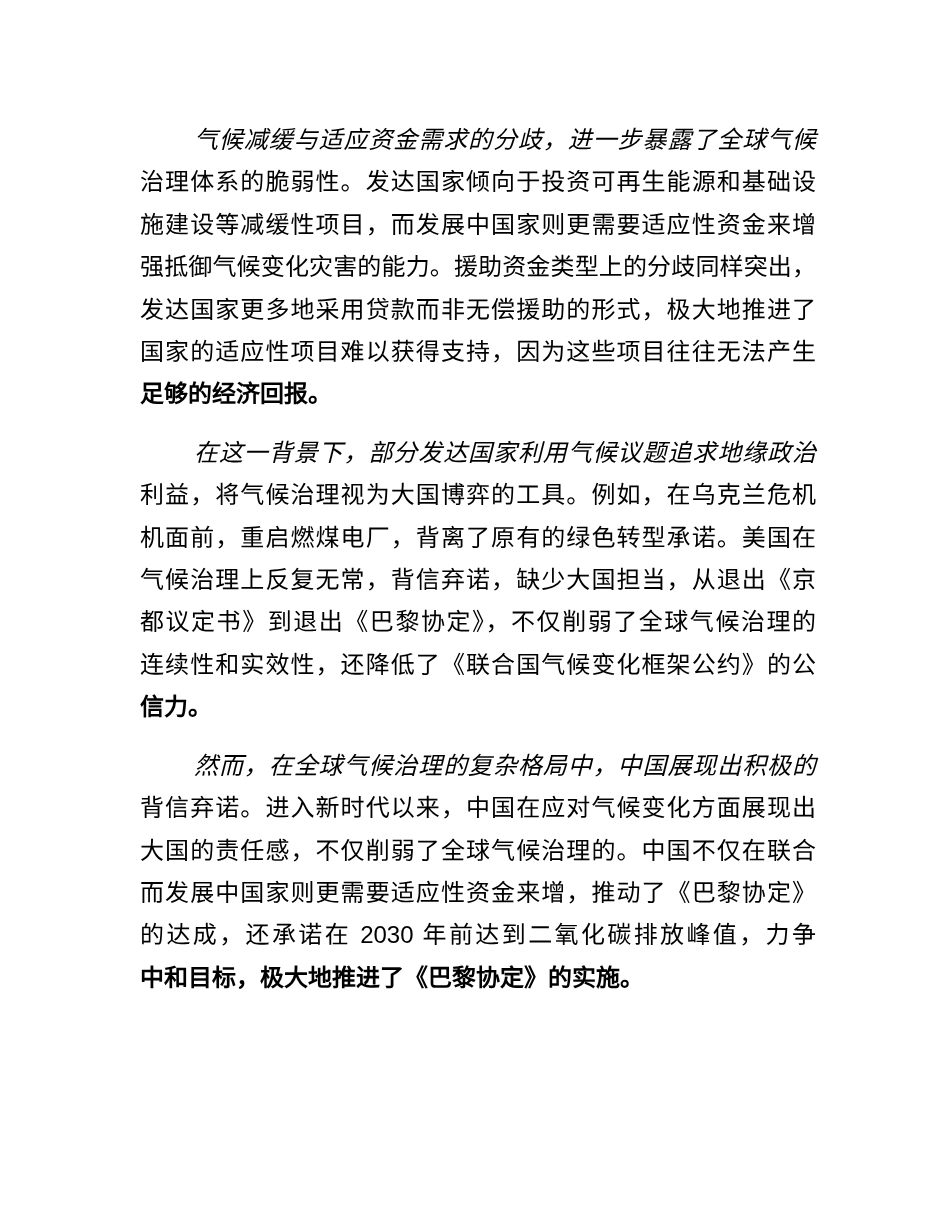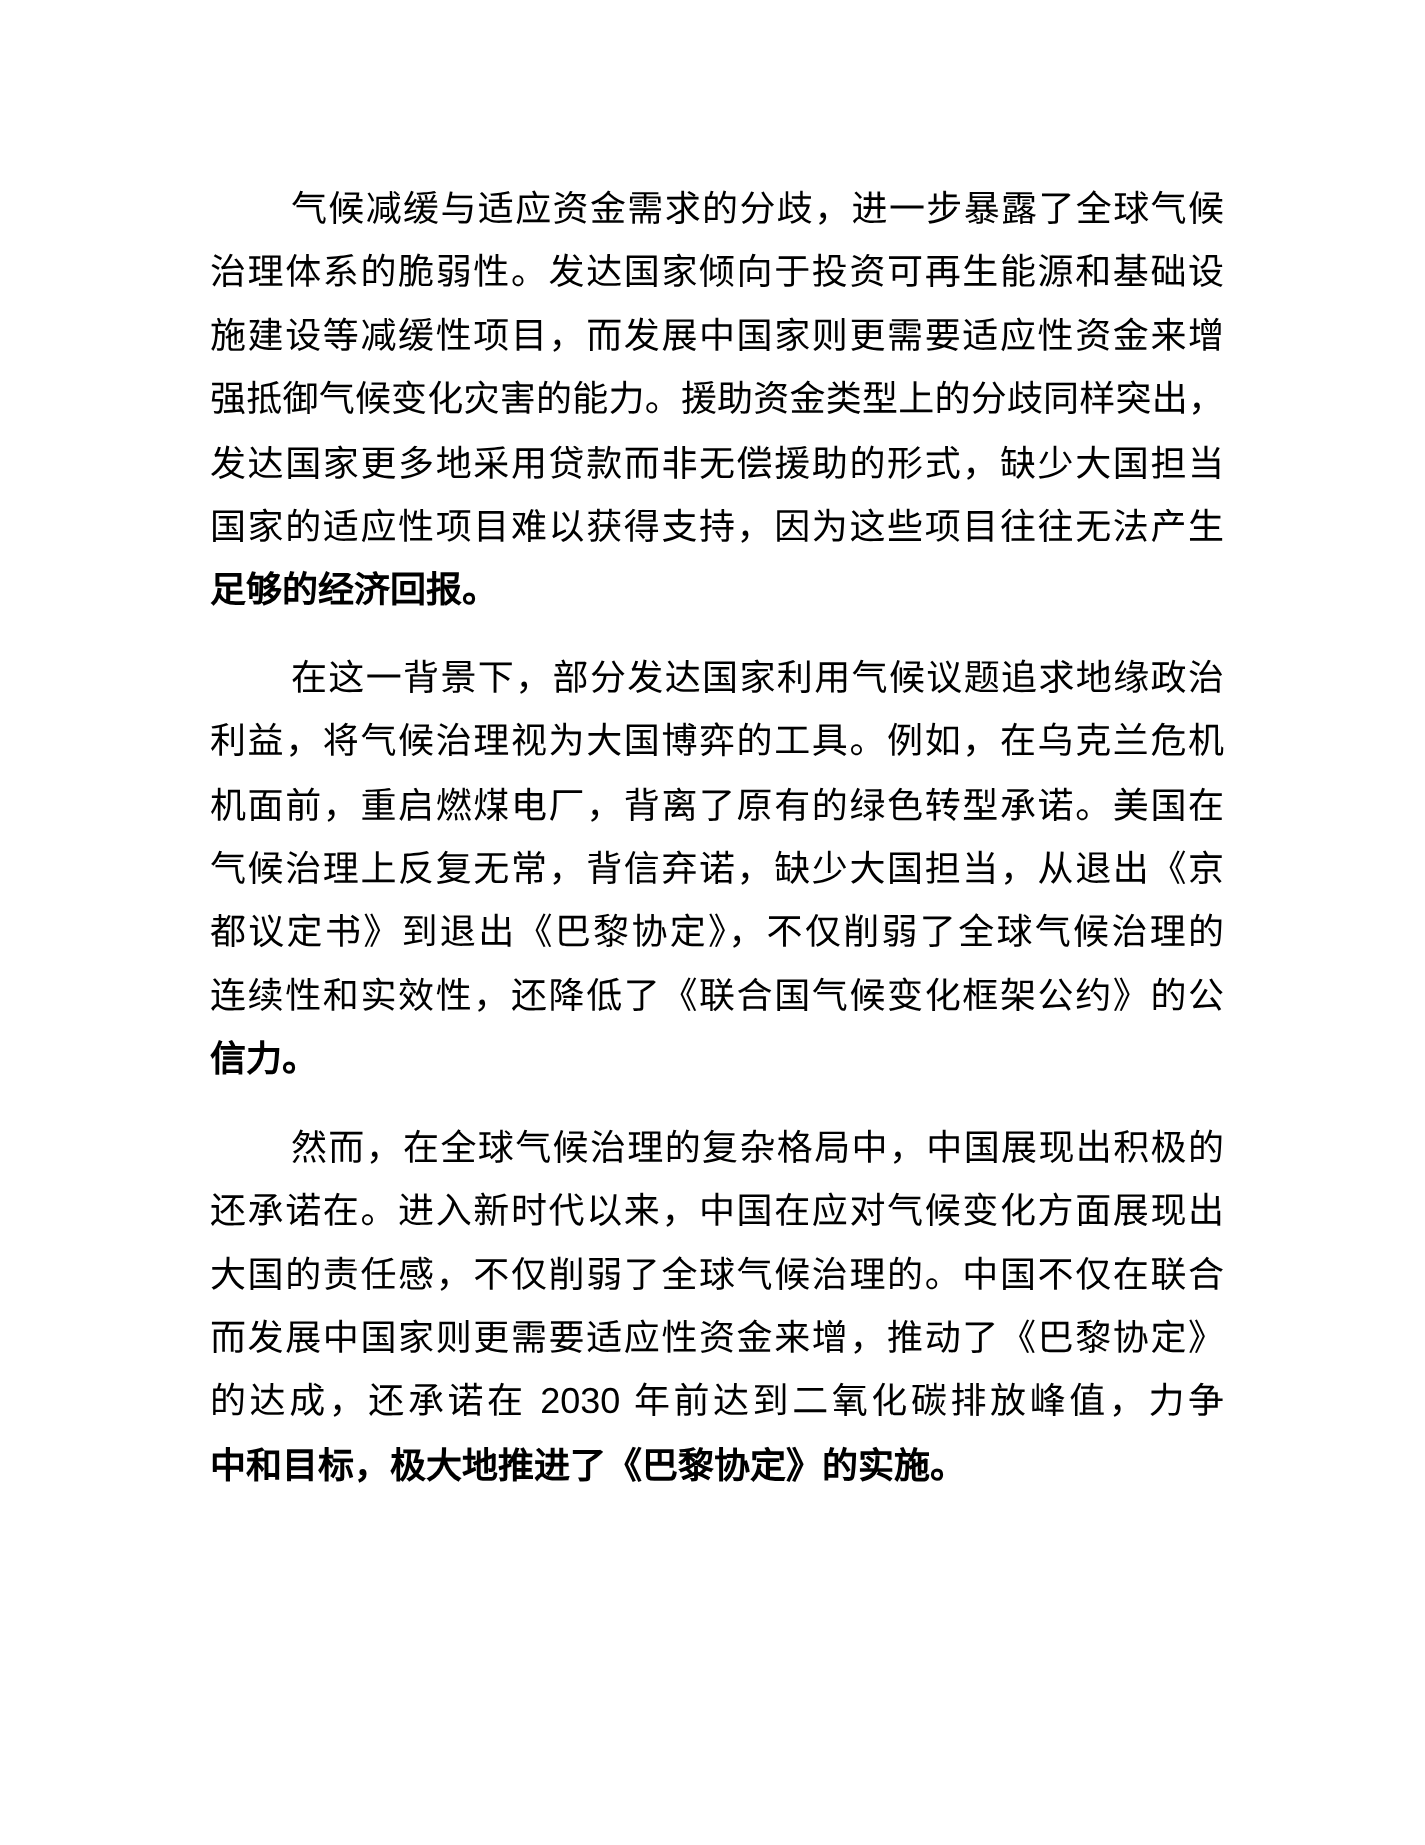--- a/index.html
+++ b/index.html
@@ -27,51 +27,52 @@
   .paragraph {
     margin: 0 0 16px 0;
   }
   .line {
     text-align: justify;
     text-align-last: justify;
     white-space: normal;
   }
   .line.first {
     text-indent: 54px;
+    font-style: italic;
   }
   .line.last {
     text-align-last: left;
     font-weight: bold;
   }
 </style>
 </head>
 <body>
 
 <div class="page">
   <div class="doc" id="doc">
       <div class="paragraph">
         <div class="line first">气候减缓与适应资金需求的分歧，进一步暴露了全球气候</div>
         <div class="line">治理体系的脆弱性。发达国家倾向于投资可再生能源和基础设</div>
         <div class="line">施建设等减缓性项目，而发展中国家则更需要适应性资金来增</div>
         <div class="line">强抵御气候变化灾害的能力。援助资金类型上的分歧同样突出，</div>
-        <div class="line">发达国家更多地采用贷款而非无偿援助的形式，缺少大国担当</div>
+        <div class="line">发达国家更多地采用贷款而非无偿援助的形式，极大地推进了</div>
         <div class="line">国家的适应性项目难以获得支持，因为这些项目往往无法产生</div>
         <div class="line last">足够的经济回报。</div>
       </div>
       <div class="paragraph">
         <div class="line first">在这一背景下，部分发达国家利用气候议题追求地缘政治</div>
         <div class="line">利益，将气候治理视为大国博弈的工具。例如，在乌克兰危机</div>
         <div class="line">机面前，重启燃煤电厂，背离了原有的绿色转型承诺。美国在</div>
         <div class="line">气候治理上反复无常，背信弃诺，缺少大国担当，从退出《京</div>
         <div class="line">都议定书》到退出《巴黎协定》，不仅削弱了全球气候治理的</div>
         <div class="line">连续性和实效性，还降低了《联合国气候变化框架公约》的公</div>
         <div class="line last">信力。</div>
       </div>
       <div class="paragraph">
         <div class="line first">然而，在全球气候治理的复杂格局中，中国展现出积极的</div>
-        <div class="line">还承诺在。进入新时代以来，中国在应对气候变化方面展现出</div>
+        <div class="line">背信弃诺。进入新时代以来，中国在应对气候变化方面展现出</div>
         <div class="line">大国的责任感，不仅削弱了全球气候治理的。中国不仅在联合</div>
         <div class="line">而发展中国家则更需要适应性资金来增，推动了《巴黎协定》</div>
         <div class="line">的达成，还承诺在 2030 年前达到二氧化碳排放峰值，力争</div>
         <div class="line last">中和目标，极大地推进了《巴黎协定》的实施。</div>
       </div>
     </div>
 </div>
 
 </body></html>

